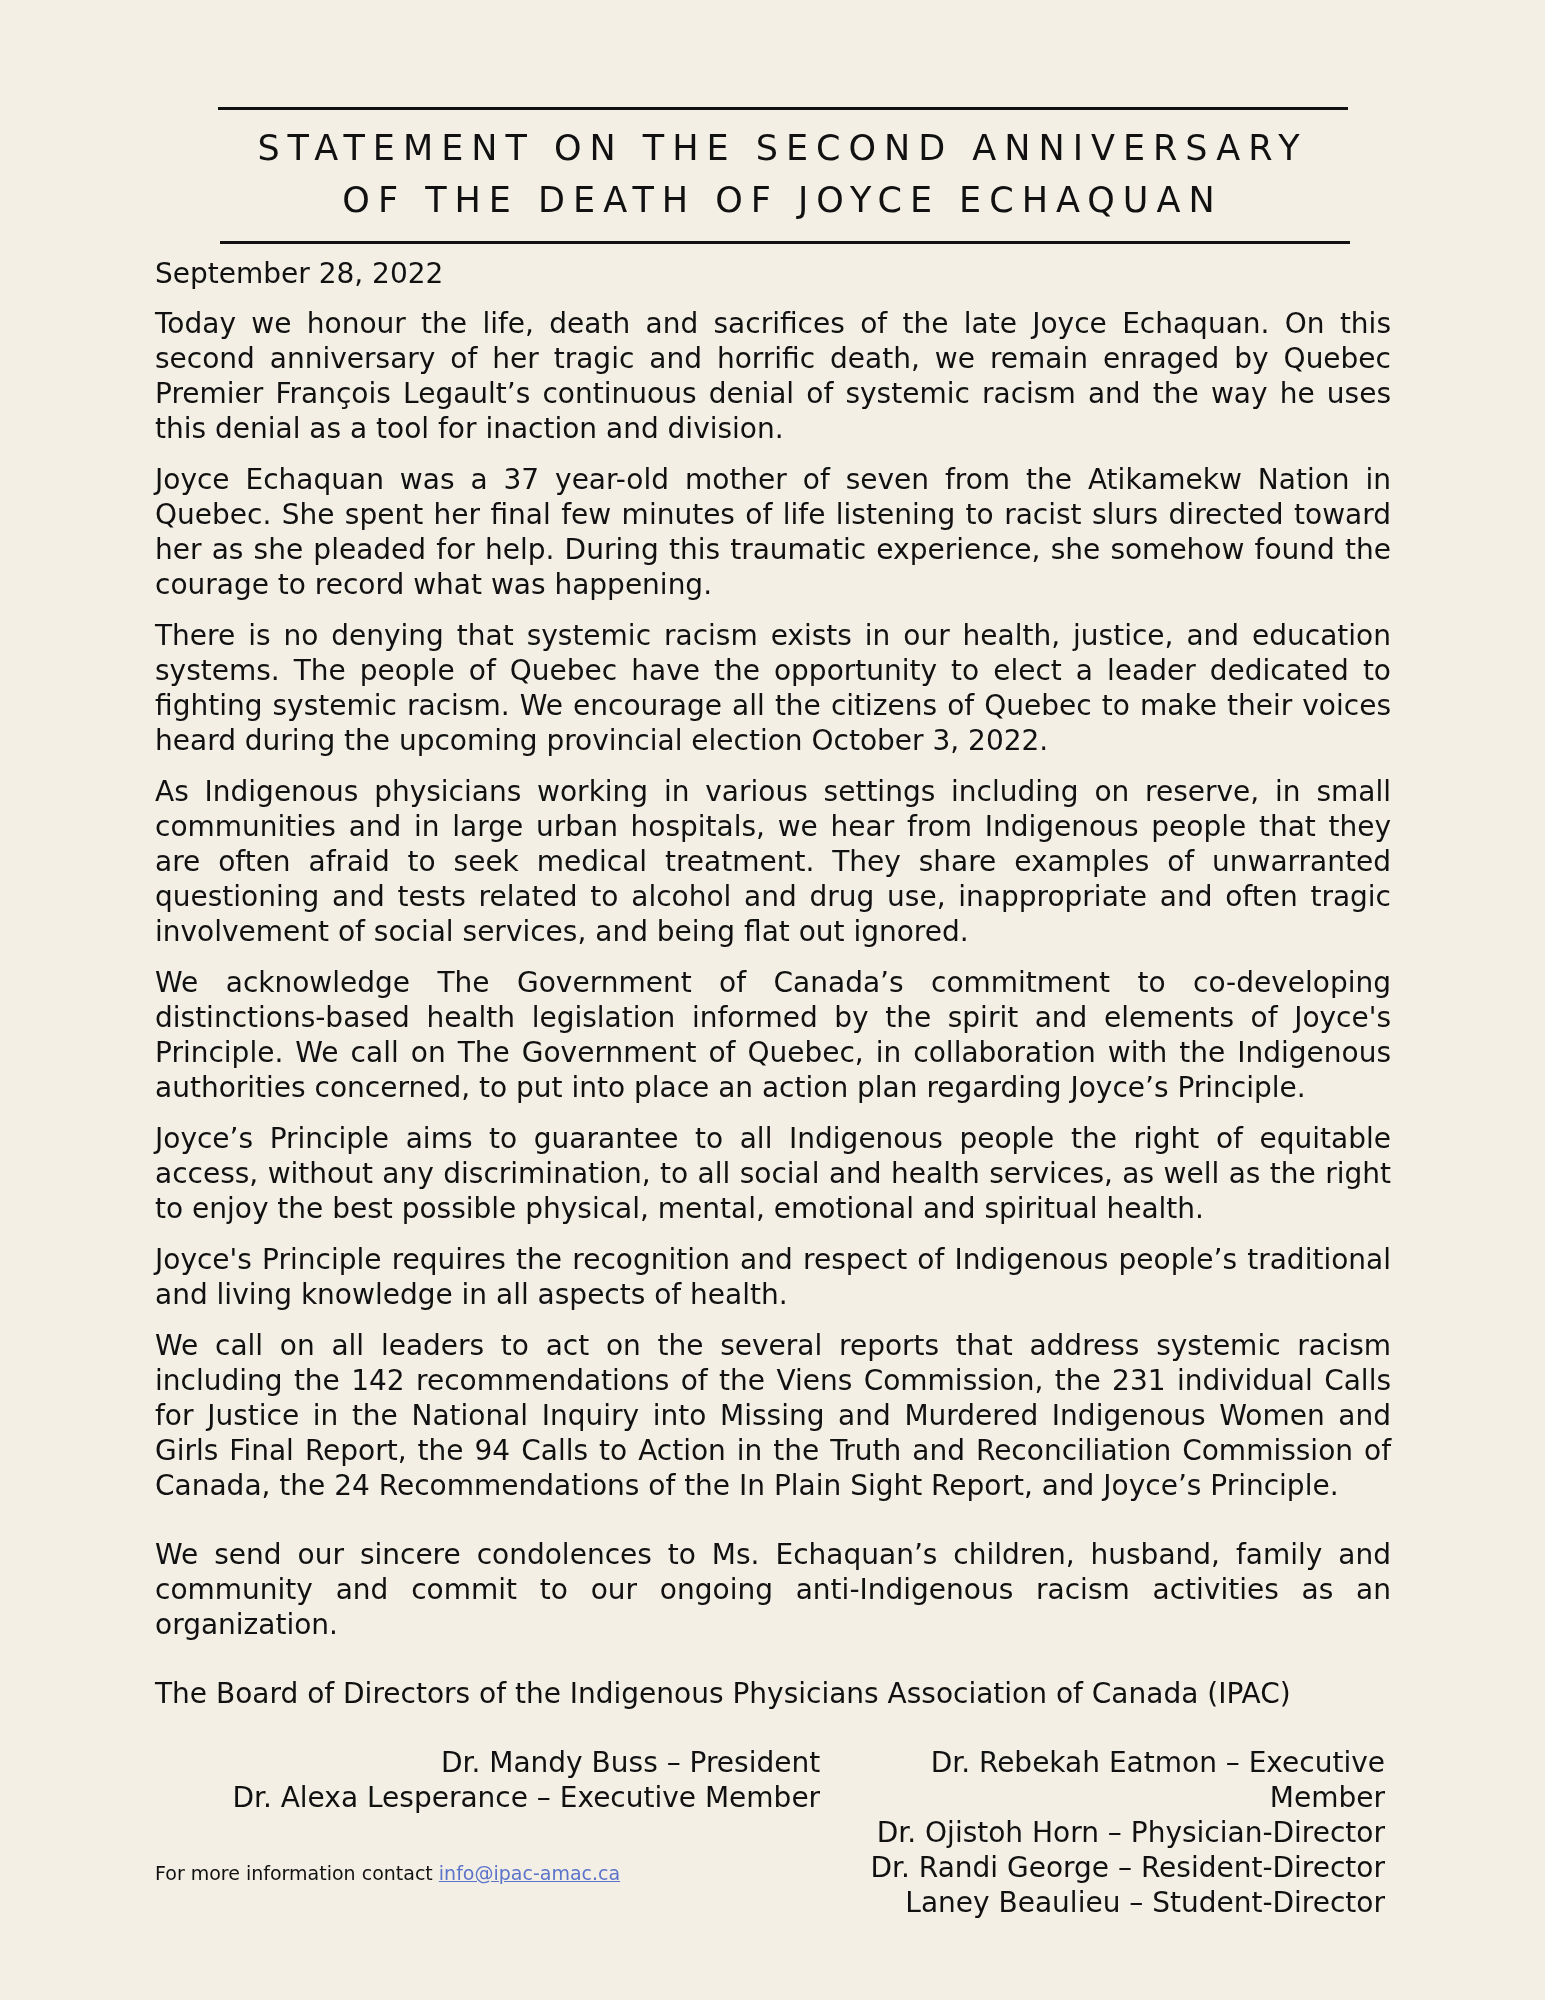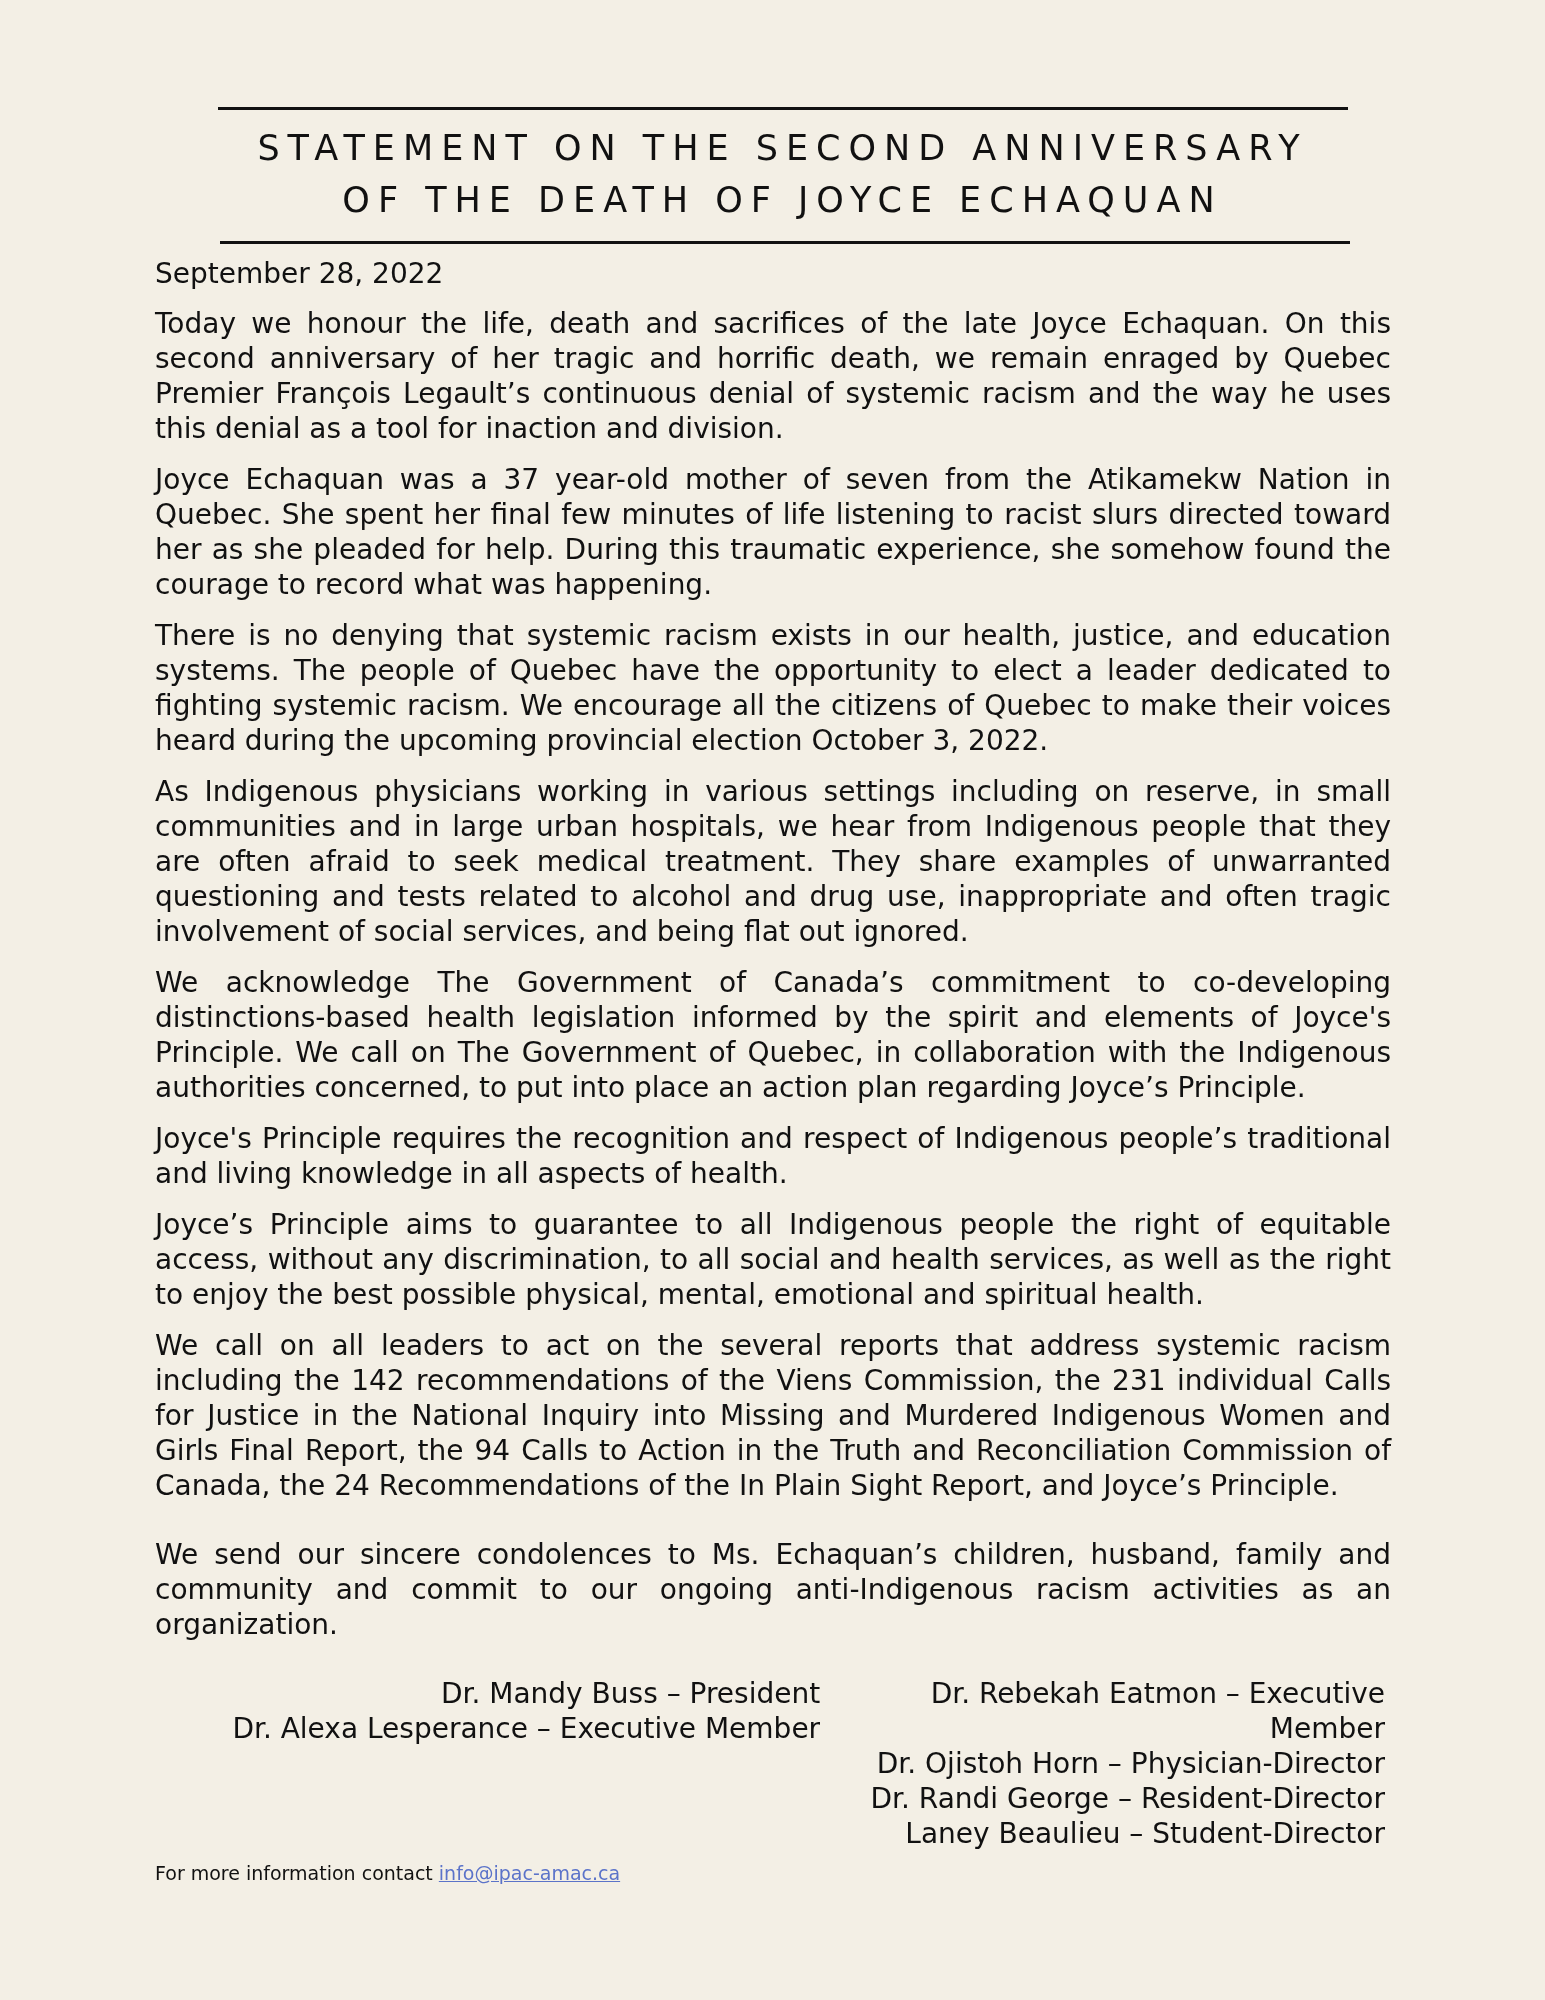--- a/index.html
+++ b/index.html
@@ -82,25 +82,26 @@
   <div class="rule bottom"></div>
 
   <div class="content">
     <p class="date">September 28, 2022</p>
 
     <p class="para">Today we honour the life, death and sacrifices of the late Joyce Echaquan. On this second anniversary of her tragic and horrific death, we remain enraged by Quebec Premier François Legault’s continuous denial of systemic racism and the way he uses this denial as a tool for inaction and division.</p>
     <p class="para">Joyce Echaquan was a 37 year-old mother of seven from the Atikamekw Nation in Quebec. She spent her final few minutes of life listening to racist slurs directed toward her as she pleaded for help. During this traumatic experience, she somehow found the courage to record what was happening.</p>
     <p class="para">There is no denying that systemic racism exists in our health, justice, and education systems.  The people of Quebec have the opportunity to elect a leader dedicated to fighting systemic racism. We encourage all the citizens of Quebec to make their voices heard during the upcoming provincial election October 3, 2022.</p>
     <p class="para">As Indigenous physicians working in various settings including on reserve, in small communities and in large urban hospitals, we hear from Indigenous people that they are often afraid to seek medical treatment. They share examples of unwarranted questioning and tests related to alcohol and drug use, inappropriate and often tragic involvement of social services, and being flat out ignored.</p>
     <p class="para">We acknowledge The Government of Canada’s commitment to co-developing distinctions-based health legislation informed by the spirit and elements of Joyce's Principle. We call on The Government of Quebec, in collaboration with the Indigenous authorities concerned, to put into place an action plan regarding Joyce’s Principle.</p>
+    <p class="para">Joyce’s Principle aims to guarantee to all Indigenous people the right of equitable access, without any discrimination, to all social and health services, as well as the right to enjoy the best possible physical, mental, emotional and spiritual health.</p>
     <p class="para">Joyce's Principle requires the recognition and respect of Indigenous people’s traditional and living knowledge in all aspects of health.</p>
-    <p class="para">Joyce’s Principle aims to guarantee to all Indigenous people the right of equitable access, without any discrimination, to all social and health services, as well as the right to enjoy the best possible physical, mental, emotional and spiritual health.</p>
     <p class="para spaced">We call on all leaders to act on the several reports that address systemic racism including the 142 recommendations of the Viens Commission, the 231 individual Calls for Justice in the National Inquiry into Missing and Murdered Indigenous Women and Girls Final Report, the 94 Calls to Action in the Truth and Reconciliation Commission of Canada, the 24 Recommendations of the In Plain Sight Report, and Joyce’s Principle.</p>
     <p class="para spaced">We send our sincere condolences to Ms. Echaquan’s children, husband, family and community and commit to our ongoing anti-Indigenous racism activities as an organization.</p>
 
+    <p class="board">The Board of Directors of the Indigenous Physicians Association of Canada (IPAC)</p>
 
     <div class="signatories">
       <ul class="col left">
         <li>Dr. Mandy Buss – President</li>
         <li>Dr. Alexa Lesperance – Executive Member</li>
       </ul>
       <ul class="col right">
         <li>Dr. Rebekah Eatmon – Executive Member</li>
         <li>Dr. Ojistoh Horn – Physician-Director</li>
         <li>Dr. Randi George – Resident-Director</li>

